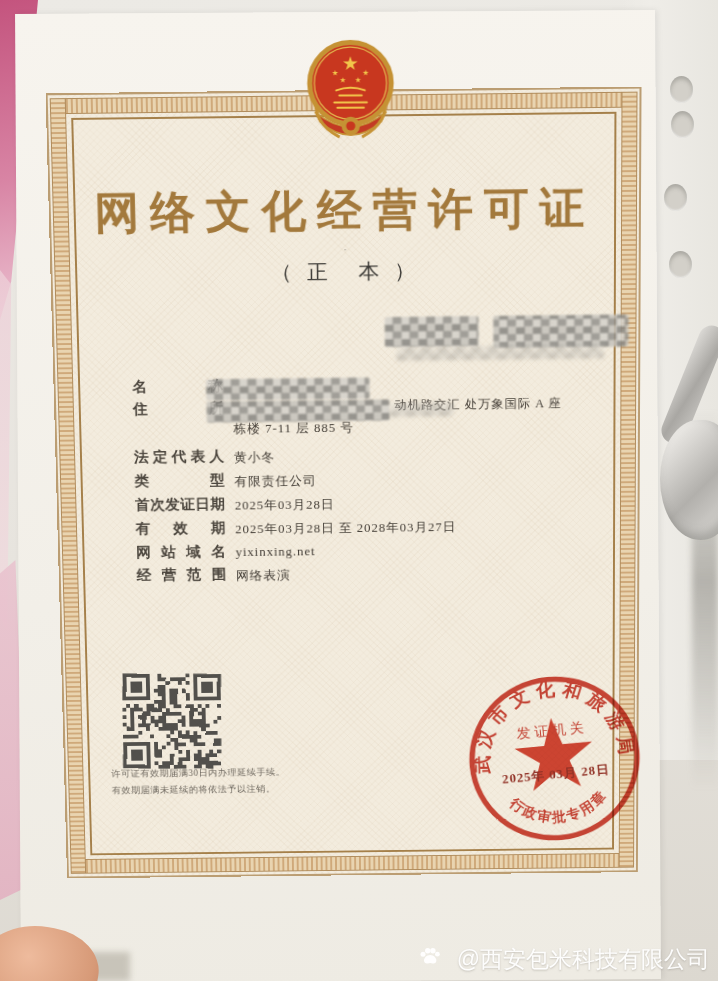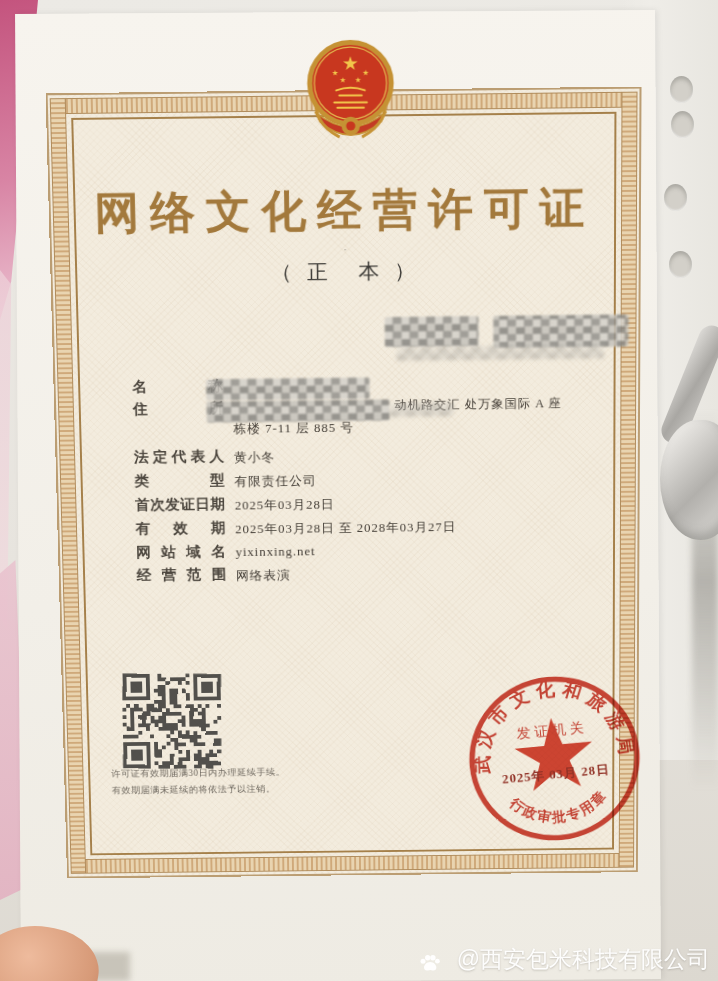--- a/index.html
+++ b/index.html
@@ -74,21 +74,21 @@
   .fvalue{position:absolute;left:102px;top:2px;white-space:nowrap;letter-spacing:1px;}
   .fvalue.frag{left:266px;top:0;font-size:12.5px;}
   .fvalue.l2{top:22px;}
 
   .qr{position:absolute;left:62px;top:602px;width:102px;height:102px;transform:rotate(.8deg);opacity:.88;}
   .note{position:absolute;left:49px;width:230px;font-size:9.5px;color:#6b655c;letter-spacing:.5px;}
 
   .stamp{position:absolute;left:417px;top:606px;width:184px;height:184px;
          transform:rotate(-5deg);opacity:.9;mix-blend-mode:multiply;}
 
-  .watermark{position:absolute;right:8px;bottom:6px;z-index:9;display:flex;align-items:flex-end;gap:15px;
+  .watermark{position:absolute;right:8px;bottom:6px;z-index:9;display:flex;align-items:flex-start;gap:15px;
          font-family:"Liberation Sans","DejaVu Sans",sans-serif;
          font-size:23px;color:rgba(255,255,255,.95);text-shadow:0 1px 2px rgba(120,115,105,.35);}
 </style>
 </head>
 <body>
 
 <div class="shot">
 
   <div class="protector"></div>
   <div class="hole" style="left:670px;top:76px;"></div>

